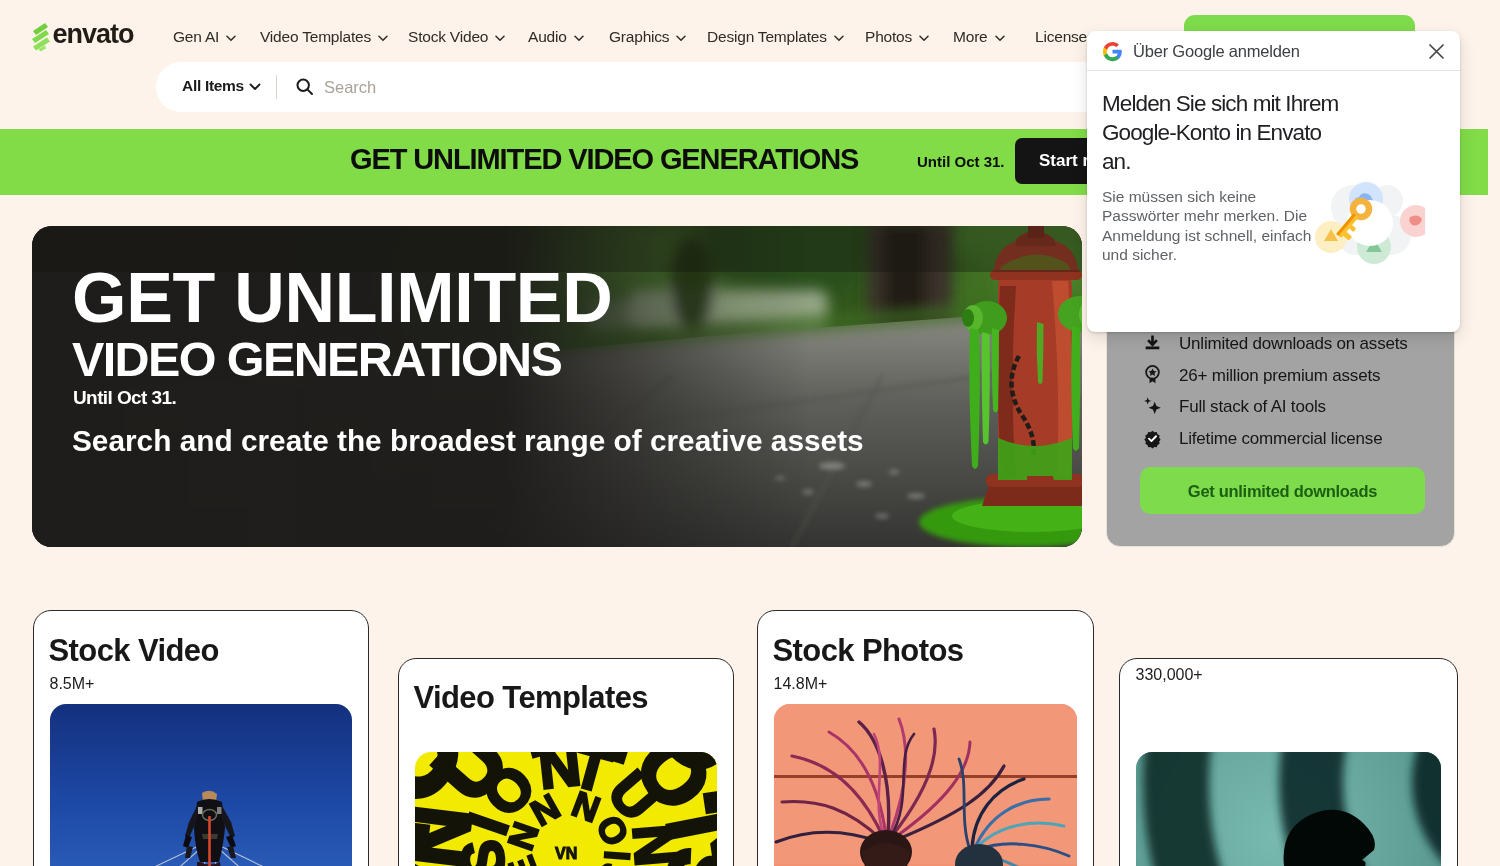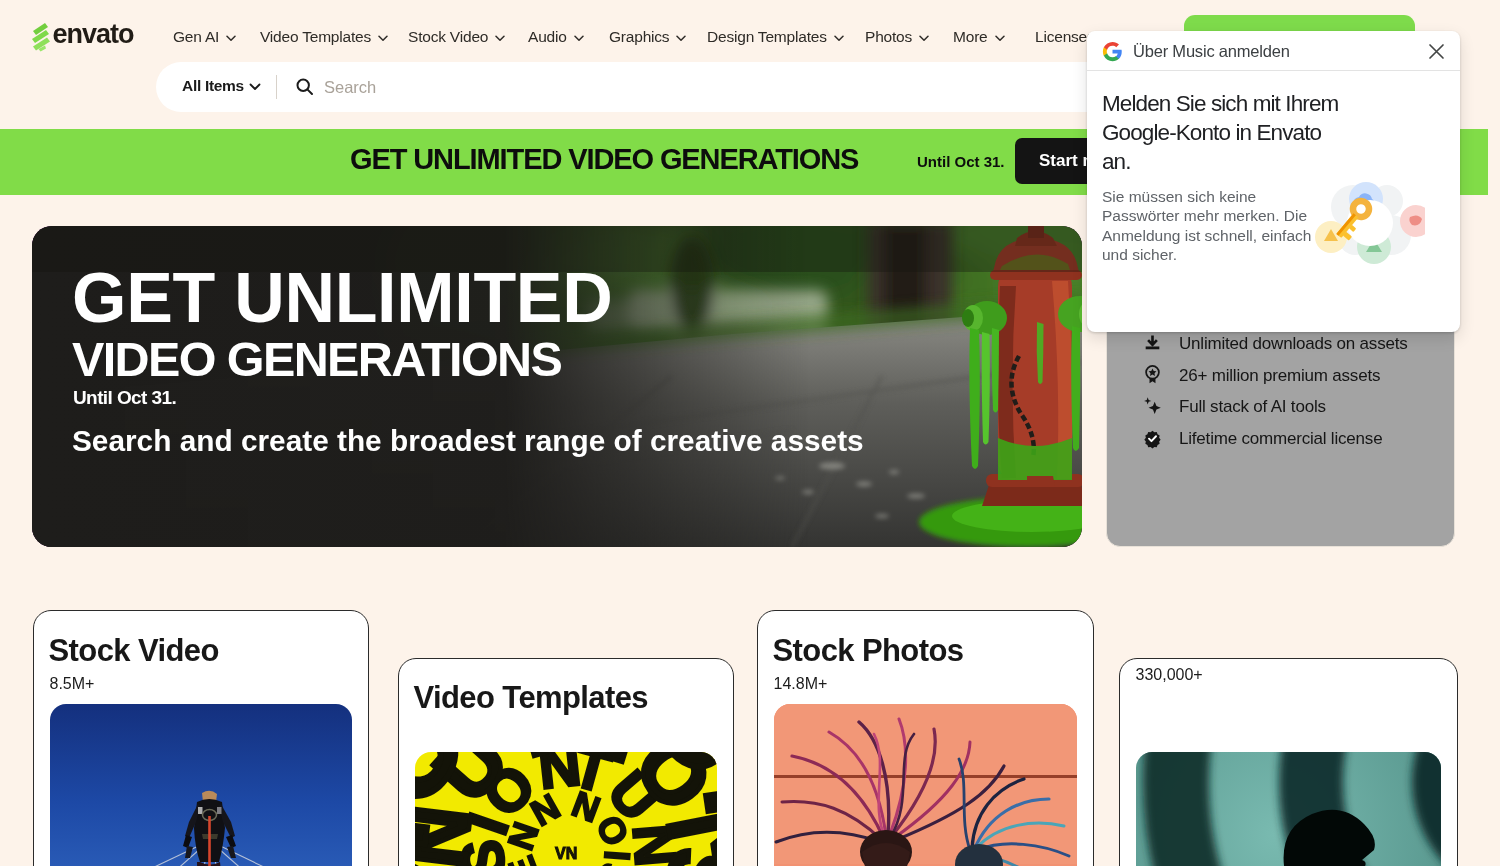--- a/index.html
+++ b/index.html
@@ -216,20 +216,23 @@
   <div class="row-tx" style="top:170px;">Full stack of AI tools</div>
   <svg class="row-ic" style="top:169px;" viewBox="0 0 24 24">
       <path d="M14.5 6.5 l2 5 5 2 -5 2 -2 5 -2 -5 -5 -2 5 -2 Z" fill="#141414"></path>
       <path d="M6.5 1.5 l1.1 3 3 1.1 -3 1.1 -1.1 3 -1.1 -3 -3 -1.1 3 -1.1 Z" fill="#141414"></path>
     </svg>
   <div class="row-tx" style="top:202px;">Lifetime commercial license</div>
   <svg class="row-ic" style="top:201px;" viewBox="0 0 24 24">
       <path d="M12 2 l2.4 2 3.1-.3 1 2.9 2.7 1.6 -.7 3 2 2.3 -2 2.3 .7 3 -2.7 1.6 -1 2.9 -3.1 -.3 -2.4 2 -2.4 -2 -3.1 .3 -1 -2.9 -2.7 -1.6 .7 -3 -2 -2.3 2 -2.3 -.7 -3 2.7 -1.6 1 -2.9 3.1 .3 Z" fill="#161616" transform="translate(1.3,1.3) scale(0.89)"></path>
       <path d="M8 12.2 l2.8 2.8 5.2 -5.6" stroke="#fff" stroke-width="2.2" fill="none" stroke-linecap="round" stroke-linejoin="round"></path>
     </svg>
+  <div class="abs" style="left:33px;top:240px;width:285px;height:47px;border-radius:10px;background:#7edb4b;text-align:center;">
+    <span style="display:inline-block;margin-top:15px;font-size:16.5px;font-weight:700;letter-spacing:-0.3px;color:#1c5f12;">Get unlimited downloads</span>
+  </div>
 </div>
 
 <div id="cards">
   <div class="card" style="left:32.5px;top:610px;width:336.5px;">
     <h2>Stock Video</h2>
     <div class="num">8.5M+</div>
     <div class="img">
       <svg width="305" height="330" viewBox="0 0 305 330">
         <defs>
             <linearGradient id="sky" x1="0" y1="0" x2="0" y2="1">
@@ -371,21 +374,21 @@
 </div>
 
 <div id="gpopup" class="abs" style="left:1087px;top:31px;width:373px;height:301px;background:#fff;border-radius:8px;box-shadow:0 1px 3px rgba(0,0,0,.18), 0 6px 16px rgba(0,0,0,.12);">
   <div class="abs" style="left:0;top:0;width:100%;height:40px;border-bottom:1px solid #e3e3e3;"></div>
   <svg class="abs" style="left:15px;top:10px;" width="21" height="21" viewBox="0 0 48 48">
     <path fill="#4285F4" d="M45.1 24.5c0-1.6-.14-3.1-.4-4.6H24v8.7h11.8c-.5 2.8-2.1 5.2-4.4 6.8v5.6h7.1c4.2-3.9 6.6-9.6 6.6-16.5z"></path>
     <path fill="#34A853" d="M24 46c6 0 11-2 14.6-5.4l-7.1-5.6c-2 1.3-4.5 2.1-7.5 2.1-5.8 0-10.7-3.9-12.4-9.2H4.2v5.8C7.9 41.1 15.4 46 24 46z"></path>
     <path fill="#FBBC05" d="M11.6 27.9c-.45-1.3-.7-2.6-.7-4s.25-2.7.7-4v-5.8H4.2C2.8 17 2 20.4 2 24s.8 7 2.2 9.8l7.4-5.9z"></path>
     <path fill="#EA4335" d="M24 10.8c3.3 0 6.2 1.1 8.5 3.3l6.3-6.3C35 4.4 30 2 24 2 15.4 2 7.9 6.9 4.2 14.1l7.4 5.8c1.7-5.3 6.6-9.1 12.4-9.1z"></path>
   </svg>
-  <span class="abs" style="left:46px;top:11px;font-size:16.5px;color:#3c4043;letter-spacing:-0.2px;">Über Music anmelden</span>
+  <span class="abs" style="left:46px;top:11px;font-size:16.5px;color:#3c4043;letter-spacing:-0.2px;">Über Google anmelden</span>
   <svg class="abs" style="left:341px;top:12px;" width="17" height="17" viewBox="0 0 17 17">
       <path d="M2 2 L15 15 M15 2 L2 15" stroke="#444746" stroke-width="1.7" stroke-linecap="round"></path>
     </svg>
 
   <div class="abs" style="left:15px;top:59.2px;font-size:22.5px;line-height:28.7px;color:#202124;letter-spacing:-0.9px;">Melden Sie sich mit Ihrem<br>Google-Konto in Envato<br>an.</div>
 
   <div class="abs" style="left:15px;top:156px;width:215px;font-size:15.5px;line-height:19.4px;color:#5f6368;">Sie müssen sich keine Passwörter mehr merken. Die Anmeldung ist schnell, einfach und sicher.</div>
 
   <svg class="abs" style="left:228px;top:146px;" width="110" height="92" viewBox="0 0 110 92">
     <circle cx="38" cy="30" r="22" fill="#f1f3f4"></circle>

